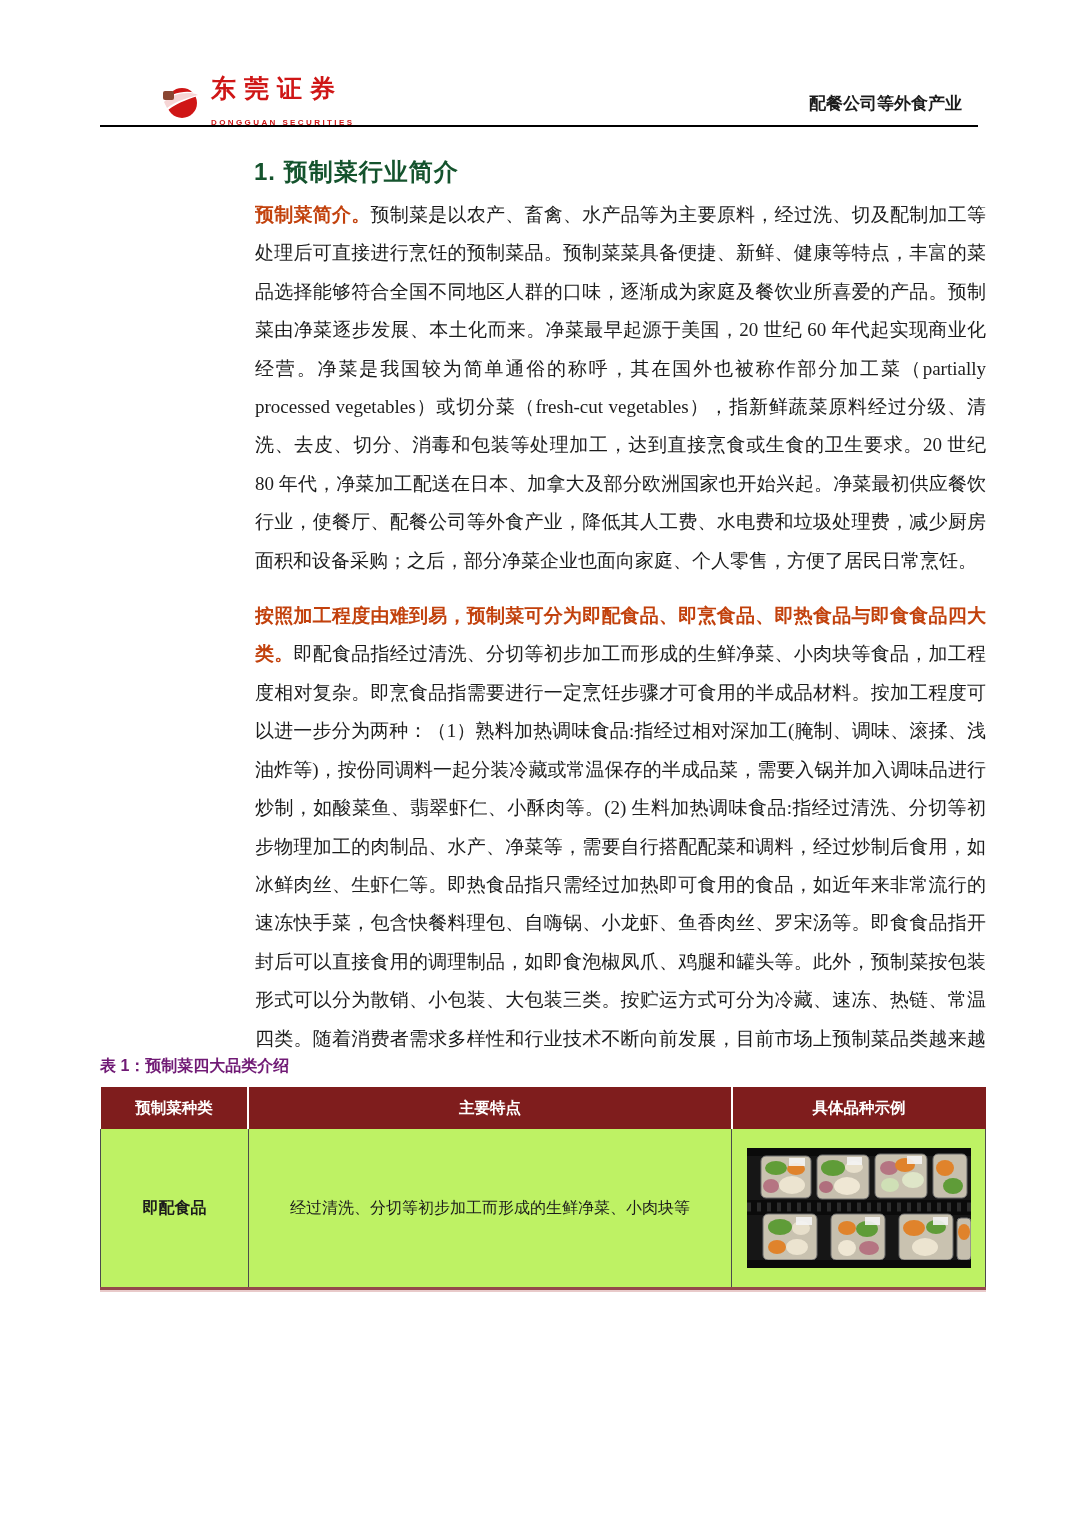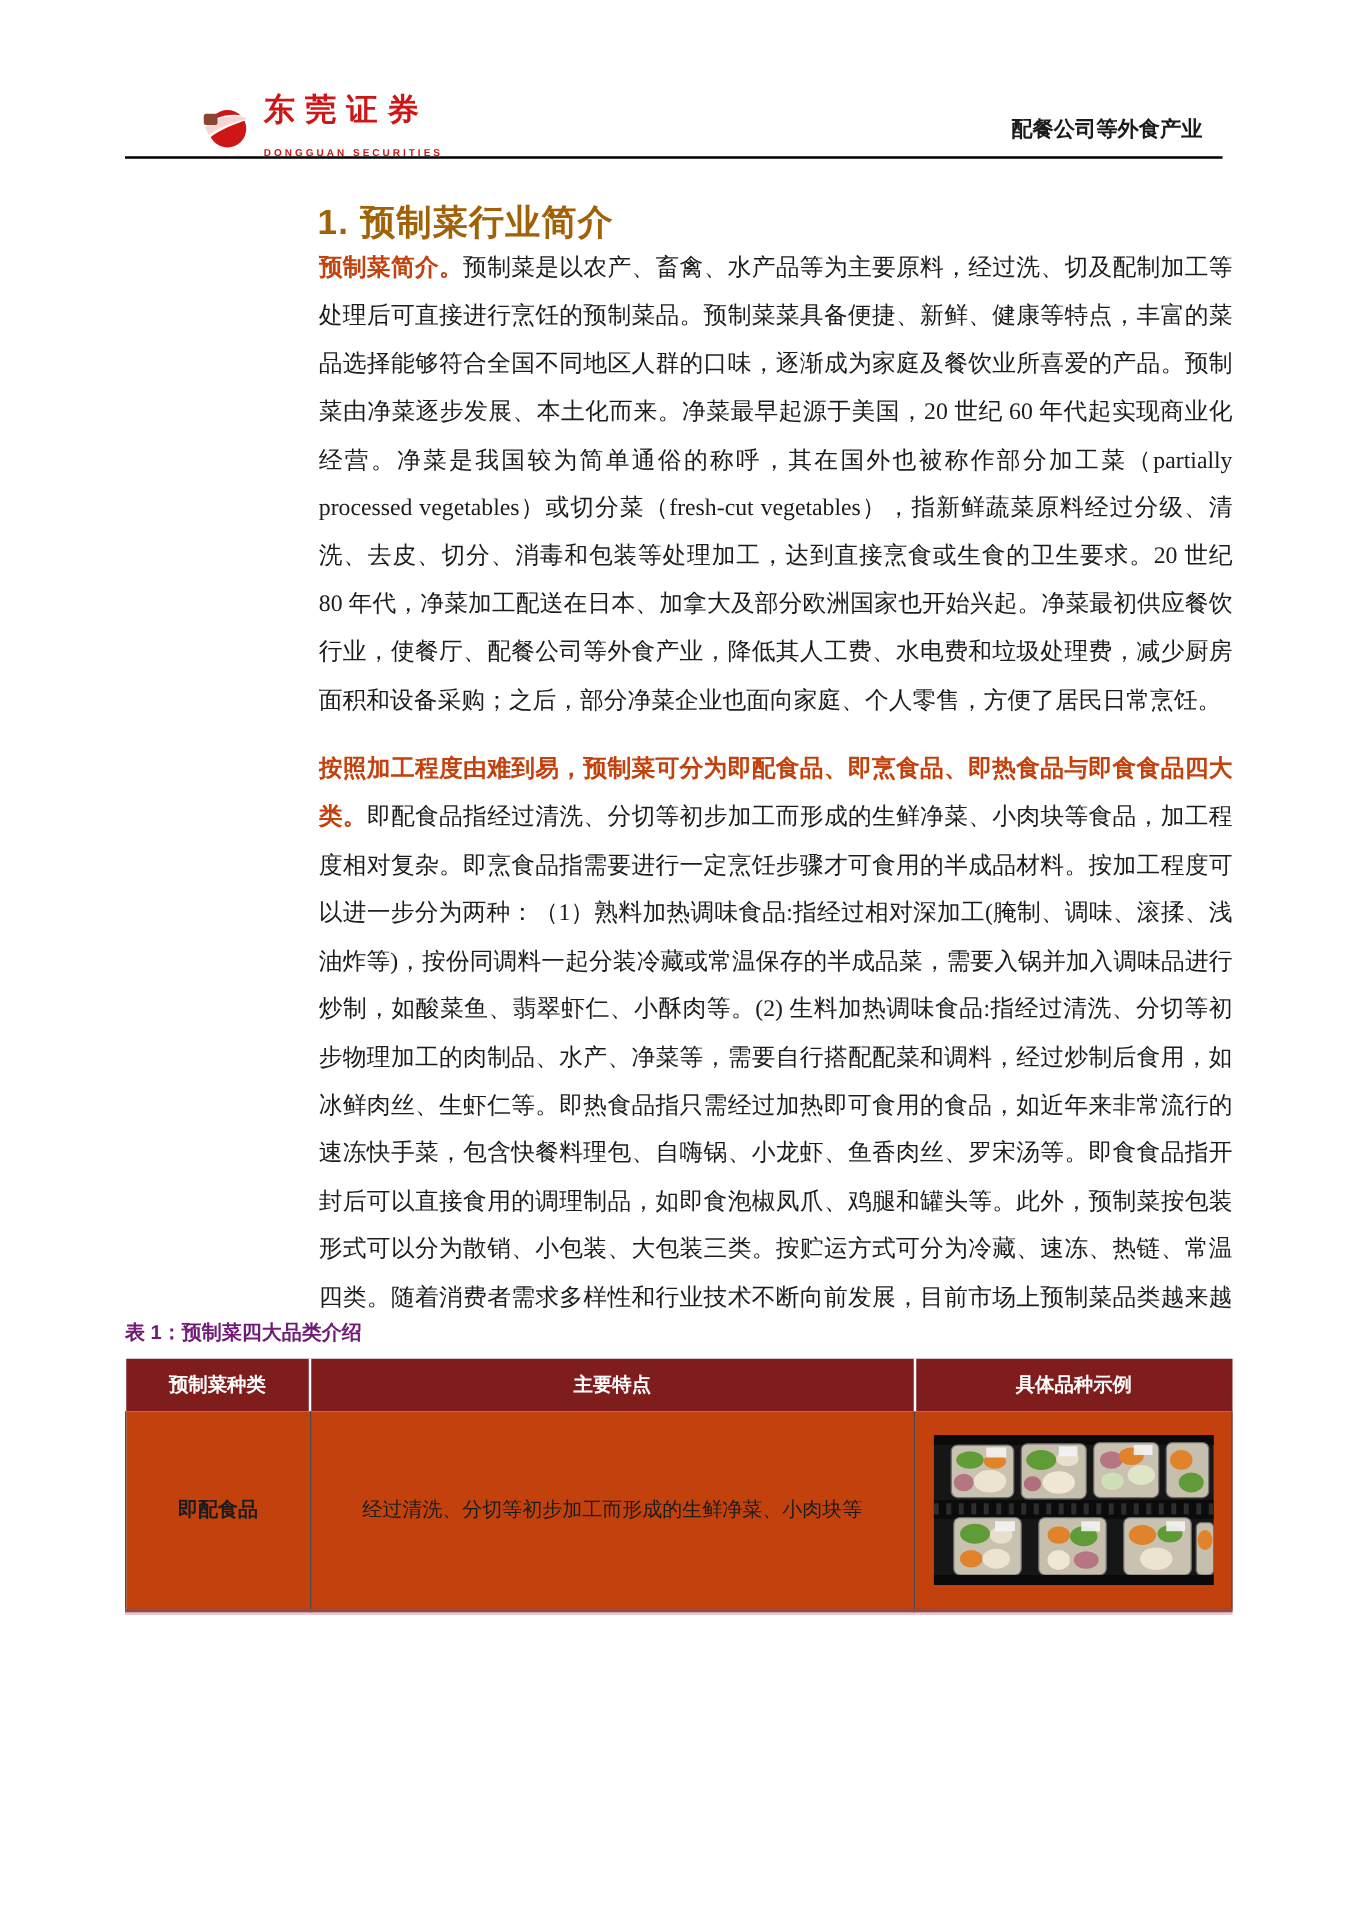--- a/index.html
+++ b/index.html
@@ -9,37 +9,37 @@
   }
   
   .logo { position:absolute; left:158px; top:76px; display:flex; align-items:center; gap:9px; }
   .logo-mark { width:44px; height:40px; }
   .logo-texts { display:flex; flex-direction:column; }
   .logo-cn { font-size:25px; font-weight:bold; color:#cf1616; letter-spacing:8px; line-height:1.05; white-space:nowrap; }
   .logo-en { font-size:8px; color:#cf1616; letter-spacing:2.4px; margin-top:16px; font-family:"Liberation Sans",sans-serif; font-weight:bold; }
   .report-title { position:absolute; top:92px; right:118px; font-size:17px; font-weight:bold; color:#1b1b1b; font-family:"Liberation Sans",sans-serif; }
   .header-rule { position:absolute; left:100px; top:125px; width:878px; height:2px; background:#000; }
   
-  .section-title { position:absolute; left:254px; top:140px; font-size:28px; font-weight:bold; color:#a16207; font-family:"Liberation Sans",sans-serif; letter-spacing:1px; }
+  .section-title { position:absolute; left:254px; top:140px; font-size:24px; font-weight:bold; color:#14532d; font-family:"Liberation Sans",sans-serif; letter-spacing:1px; }
   .content { position:absolute; left:255px; top:196px; width:731px; max-height:858px; overflow:hidden;
              font-size:19px; line-height:38.4px; color:#1c1c1c; text-align:justify; }
   .content p { margin:0 0 17px 0; }
   .content strong { font-weight:bold; color:#c2410c; }
   
   .table-caption { position:absolute; left:100px; top:1056px; font-size:16px; font-weight:bold; color:#701a75; font-family:"Liberation Sans",sans-serif; }
   .prep-table { position:absolute; left:100px; top:1087px; width:886px; border-collapse:collapse;
                 border-bottom:3px solid #94494c; box-shadow:0 2px 0 #e9caca; }
   .prep-table th {
     background:#7f1d1d; color:#ffffff; font-weight:bold; font-size:15.5px; height:40px;
     border-left:2px solid #ffffff; font-family:"Liberation Sans",sans-serif; text-align:center;
   }
   .prep-table th:first-child { border-left:none; }
   .prep-table td {
     border:1px solid #4c4c4c; border-top:none; height:156px; text-align:center;
-    vertical-align:middle; font-size:16px; color:#1c1c1c; background:#c2410c;
+    vertical-align:middle; font-size:16px; color:#1c1c1c; background:#bef264;
   }
   .col-cat { width:148px; } .col-feat { width:484px; } .col-ex { width:254px; }
   .cell-category { font-weight:bold; font-family:"Liberation Sans",sans-serif; font-size:16px; }
   .cell-feature { padding:0 18px; }
   .photo { width:224px; height:120px; margin:0 auto; display:block; }
   
   .footer-rule { position:absolute; left:100px; top:1428px; width:880px; height:2px; background:#000; }
   .disclaimer { position:absolute; left:114px; top:1439px; font-size:15px; color:#222; font-family:"Liberation Sans",sans-serif;text-align:right; }
   .page-number { position:absolute; top:1437px; left:0; width:1080px; text-align:center; font-size:16px; font-weight:bold; color:#111; font-family:"Liberation Sans",sans-serif; }
   .watermark { position:absolute; top:1447px; right:14px; display:flex; align-items:center; gap:14px; }

